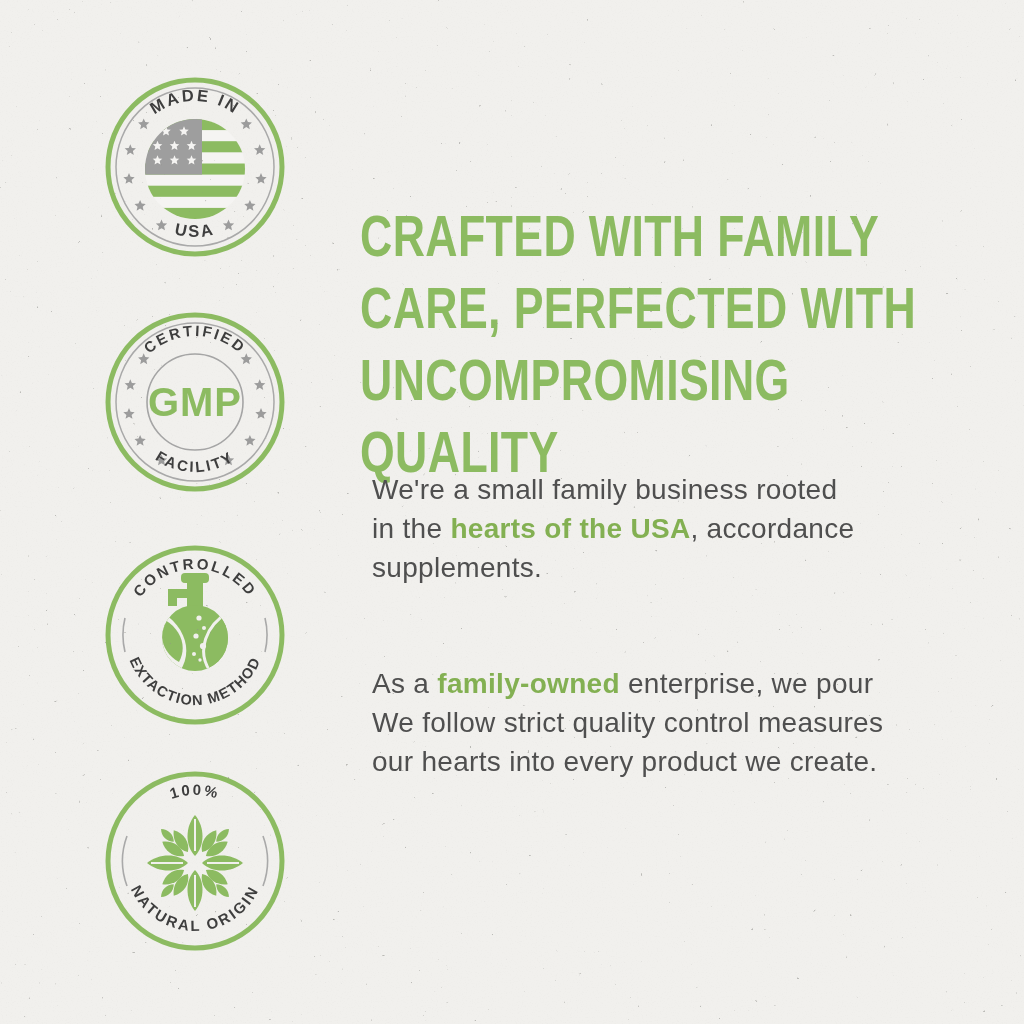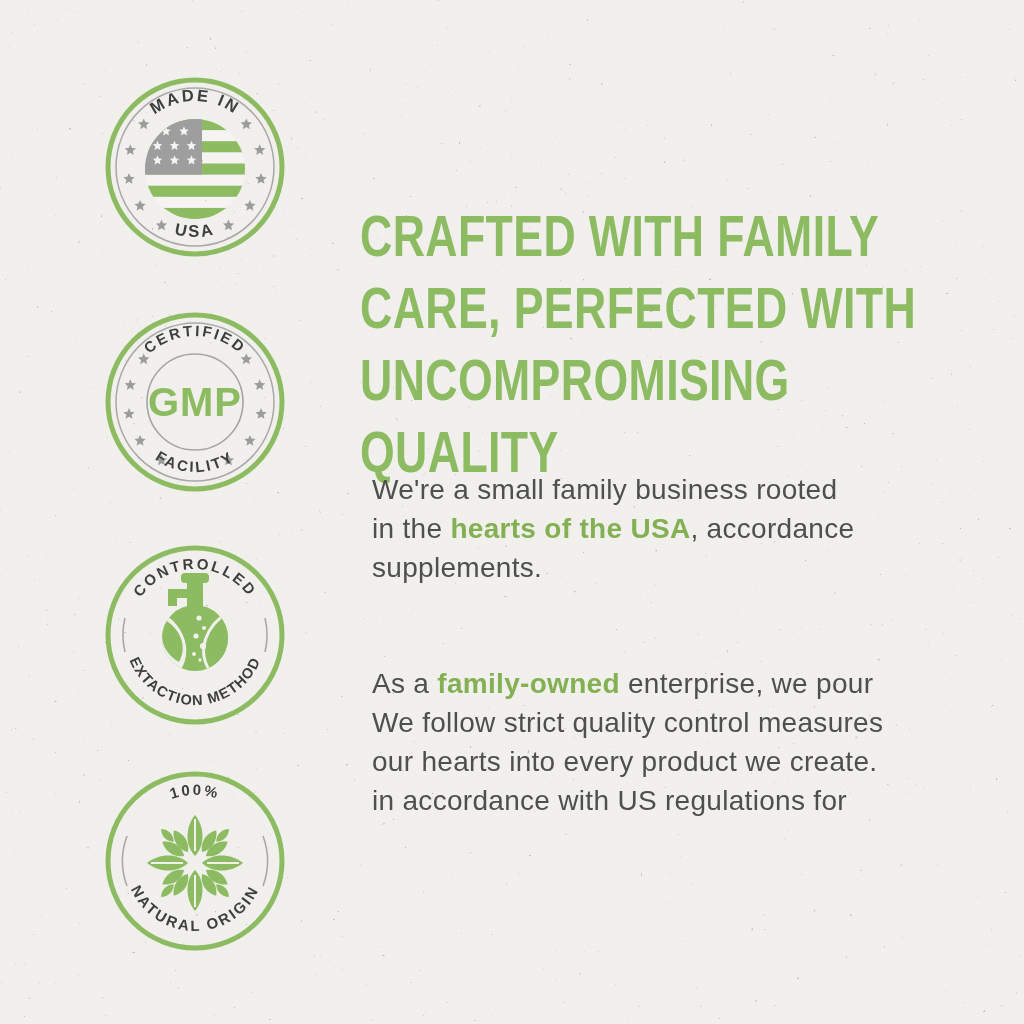--- a/index.html
+++ b/index.html
@@ -222,21 +222,20 @@
   <p class="para p1">
     <span style="display:block"><span>We're a small family business rooted</span></span>
     <span style="display:block"><span>in the </span><strong class="hl">hearts of the USA</strong><span>, accordance</span></span>
     <span style="display:block"><span>supplements.</span></span>
   </p>
 
   <p class="para p2">
     <span style="display:block"><span>As a </span><strong class="hl">family-owned</strong><span> enterprise, we pour</span></span>
     <span style="display:block"><span>We follow strict quality control measures</span></span>
     <span style="display:block"><span>our hearts into every product we create.</span></span>
-    <span style="display:block"><span>in accordance with US regulations for</span></span>
   </p>
 
   <svg class="tex" width="1024" height="1024" style="z-index:5">
     <defs>
       <filter id="speck" x="0" y="0" width="100%" height="100%">
         <feTurbulence type="fractalNoise" baseFrequency="0.22" numOctaves="4" seed="11"></feTurbulence>
         <feColorMatrix type="matrix" values="0 0 0 0 0.28  0 0 0 0 0.28  0 0 0 0 0.26  0 0 0 14 -11.6"></feColorMatrix>
       </filter>
     </defs>
     <rect width="1024" height="1024" filter="url(#speck)" opacity="0.55"></rect>

